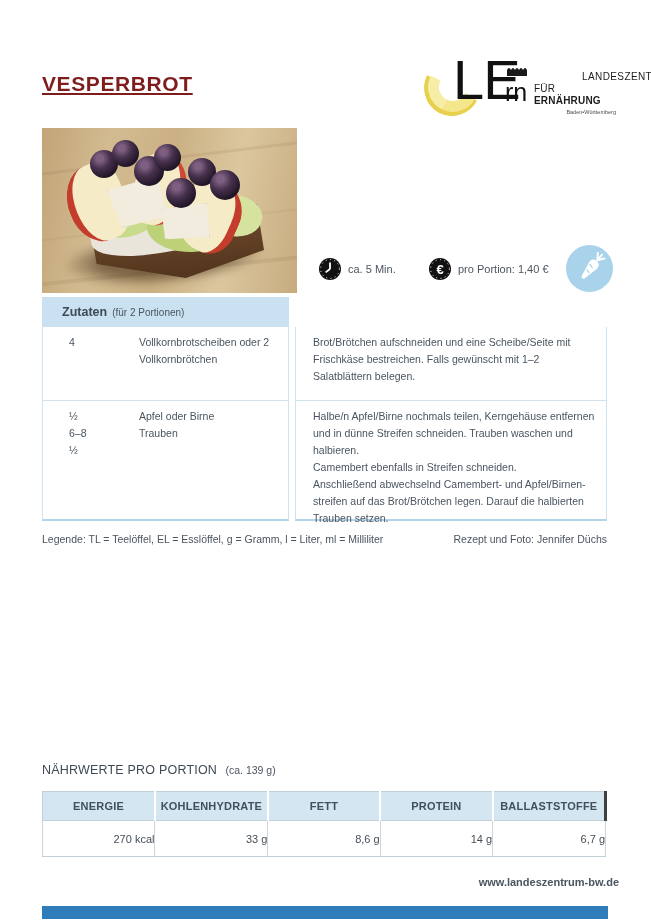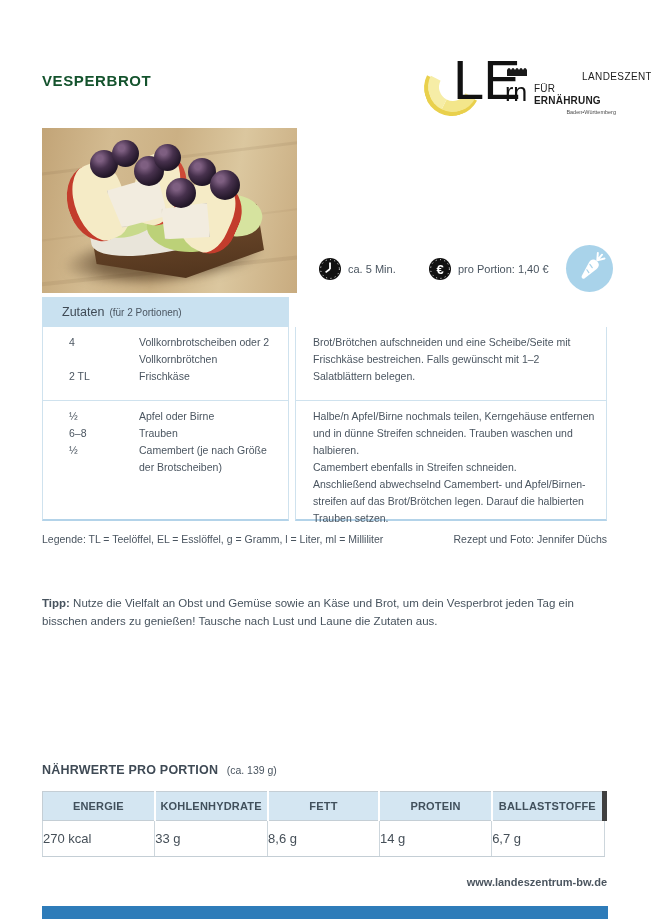--- a/index.html
+++ b/index.html
@@ -1,20 +1,20 @@
 <!DOCTYPE html>
 <html><head>
 <meta charset="utf-8">
 <style>
   * { margin:0; padding:0; box-sizing:border-box; }
   html,body { width:651px; height:923px; background:#ffffff; font-family:"Liberation Sans", sans-serif; color:#4a5560; }
   .page { position:relative; width:651px; height:923px; overflow:hidden; background:#fff; }
 
   
-  .title { position:absolute; left:42px; top:72px; font-size:15px; font-weight:bold; letter-spacing:0.6px; color:#14532d; }
+  .title { position:absolute; left:42px; top:72px; font-size:21px; font-weight:bold; letter-spacing:0.6px; color:#7f1d1d;text-decoration:underline; }
 
   
   .logo { position:absolute; left:424px; top:52px; width:192px; height:70px; }
   .swoosh-wrap { position:absolute; left:0; top:8px; width:62px; height:60px; }
   .swoosh-outer { position:absolute; left:0; top:0; width:56px; height:56px; border-radius:50%;
     border:5px solid transparent; border-left-color:#e9d04c; border-bottom-color:#e9d04c; transform:rotate(-18deg); }
   .swoosh-inner { position:absolute; left:4px; top:2px; width:50px; height:50px; border-radius:50%;
     border:11px solid transparent; border-left-color:#f6eda6; border-bottom-color:#f3e68b; transform:rotate(-18deg); }
   .wordmark-big { position:absolute; left:29px; top:6px; font-size:56px; line-height:44px; color:#111; letter-spacing:-1px; }
   .wordmark-small { position:absolute; left:81px; top:28px; font-size:25px; line-height:25px; color:#111; }
@@ -67,53 +67,53 @@
   .meta-label { position:absolute; font-size:11px; color:#4a5560; }
   .time-label { left:348px; top:263px; }
   .price-label { left:458px; top:263px; }
   .badge { position:absolute; left:566px; top:245px; width:47px; height:47px; border-radius:50%;
     background:#a9d3ea; display:flex; align-items:center; justify-content:center; }
 
   
   .rtable { position:absolute; left:42px; top:297px; width:565px; }
   .rhead { display:grid; grid-template-columns:247px 6px 312px; }
   .rhead .hcell { background:#c9e1f0; height:30px; display:flex; align-items:center; padding-left:20px; }
-  .hcell .h-main { font-size:12.5px; font-weight:normal; color:#3f4a55; }
+  .hcell .h-main { font-size:12.5px; font-weight:bold; color:#3f4a55; }
   .hcell .h-note { font-size:10px; color:#4a5560; margin-left:5px; }
   .rrow { display:grid; grid-template-columns:247px 6px 312px; }
   .rrow .cell { border-left:1px solid #cfe2ee; border-right:1px solid #cfe2ee; border-bottom:1px solid #cfe2ee; }
   .rrow:first-of-type .cell { border-top:1px solid #e4f0f8; }
   .rrow.last .cell { border-bottom:2px solid #b3d3e9; }
   .row1 .cell { height:74px; }
   .row2 .cell { height:120px; }
   .ing-cell { padding:7px 4px 0 26px; }
   .ing-line { display:grid; grid-template-columns:70px 1fr; font-size:10.5px; line-height:17px; }
   .prep-cell { padding:7px 8px 0 17px; font-size:10.5px; line-height:17px; white-space:pre-line; }
 
   
   .legend-row { position:absolute; left:42px; top:533px; width:565px; display:flex; justify-content:space-between; font-size:10.5px; color:#4a5560; }
 
   
   .tip { position:absolute; left:42px; top:594px; width:570px; font-size:11.5px; line-height:18px; color:#47535e; }
   .tip b { color:#47535e; }
 
   
   .ntitle { position:absolute; left:42px; top:760px; }
-  .ntitle .n-main { font-size:12.5px; font-weight:bold; color:#3f4a55; letter-spacing:0.2px; }
+  .ntitle .n-main { font-size:12.5px; font-weight:normal; color:#3f4a55; letter-spacing:0.2px; }
   .ntitle .n-note { font-size:10.5px; color:#4a5560; margin-left:4px;margin-top:6px; }
   .ntable { position:absolute; left:42px; top:791px; width:565px; border-collapse:collapse; }
   .ntable th { background:#d4e6f2; height:29px; font-size:11px; font-weight:bold; color:#41505c; letter-spacing:0.2px;
     border-left:2px solid #fff; border-top:1px solid #c4ced5; border-bottom:1px solid #c4ced5; width:113px; }
   .ntable th:first-child { border-left:1px solid #c4ced5; }
-  .ntable th:last-child { border-right:5px solid #404040; }
-  .ntable td { height:36px; font-size:13px; text-align:left; color:#454f58;
+  .ntable th:last-child { border-right:3px solid #404040; }
+  .ntable td { height:36px; font-size:11px; text-align:right; color:#454f58;
     border:1px solid #cdd6dc; border-bottom:1px solid #c4ced5; }
 
   
-  .footer-url { position:absolute; right:44px; top:876px; font-size:11px; font-weight:bold; color:#4b555f; text-decoration:none; }
+  .footer-url { position:absolute; right:32px; top:876px; font-size:11px; font-weight:bold; color:#4b555f; text-decoration:none; }
   .footer-bar { position:absolute; left:42px; top:906px; width:566px; height:13px; background:#2e7cb9; }
 </style>
 </head>
 <body>
 
 <div class="page">
 
   <div class="title">VESPERBROT</div>
 
   <div class="logo">
@@ -191,61 +191,53 @@
       <div></div>
     </div>
 
     <div class="rrow row1">
       <div class="cell ing-cell">
         <div class="ing-line">
             <span>4</span>
             <span>Vollkornbrotscheiben oder 2 Vollkornbrötchen</span>
           </div>
         <div class="ing-line">
-            <span>2 TL</span>
-            <span>Frischkäse</span>
-          </div>
-        <div class="ing-line">
             <span></span>
           </div>
       </div>
       <div></div>
       <div class="cell prep-cell">Brot/Brötchen aufschneiden und eine Scheibe/Seite mit Frischkäse bestreichen. Falls gewünscht mit 1–2 Salatblättern belegen.</div>
     </div>
 
     <div class="rrow row2 last">
       <div class="cell ing-cell">
         <div class="ing-line">
             <span>½</span>
             <span>Apfel oder Birne</span>
           </div>
         <div class="ing-line">
             <span>6–8</span>
             <span>Trauben</span>
           </div>
         <div class="ing-line">
             <span>½</span>
-            <span>Camembert (je nach Größe der Brotscheiben)</span>
           </div>
       </div>
       <div></div>
       <div class="cell prep-cell">Halbe/n Apfel/Birne nochmals teilen, Kerngehäuse entfernen und in dünne Streifen schneiden. Trauben waschen und halbieren.
 Camembert ebenfalls in Streifen schneiden.
 Anschließend abwechselnd Camembert- und Apfel/Birnen­streifen auf das Brot/Brötchen legen. Darauf die halbierten Trauben setzen.</div>
     </div>
   </div>
 
   <div class="legend-row">
     <span>Legende: TL = Teelöffel, EL = Esslöffel, g = Gramm, l = Liter, ml = Milliliter</span>
     <span>Rezept und Foto: Jennifer Düchs</span>
   </div>
 
-  <div class="tip">
-    <b>Tipp:</b><span> Nutze die Vielfalt an Obst und Gemüse sowie an Käse und Brot, um dein Vesperbrot jeden Tag ein bisschen anders zu genießen! Tausche nach Lust und Laune die Zutaten aus.</span>
-  </div>
 
   <div class="ntitle">
     <span class="n-main">NÄHRWERTE PRO PORTION</span>
     <span class="n-note">(ca. 139 g)</span>
   </div>
   <table class="ntable">
     <tbody>
         <tr>
       <th>ENERGIE</th>
       <th>KOHLENHYDRATE</th>

